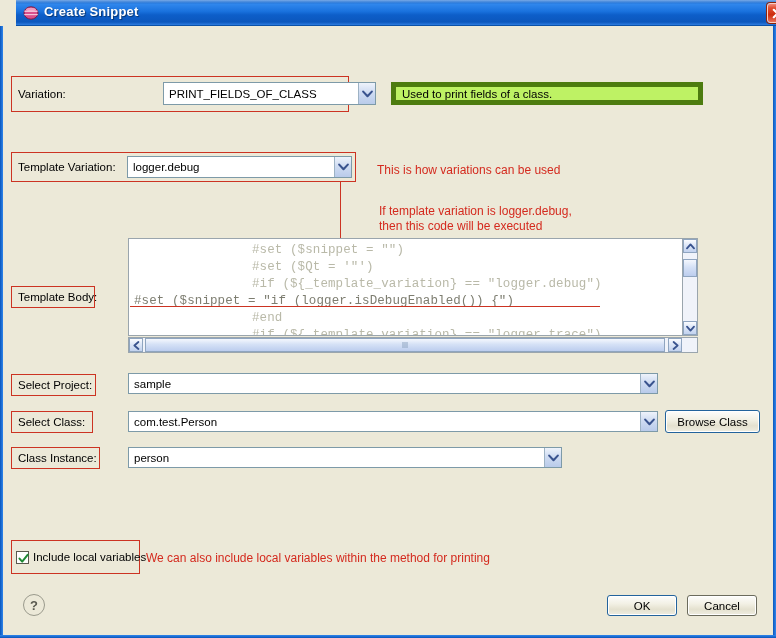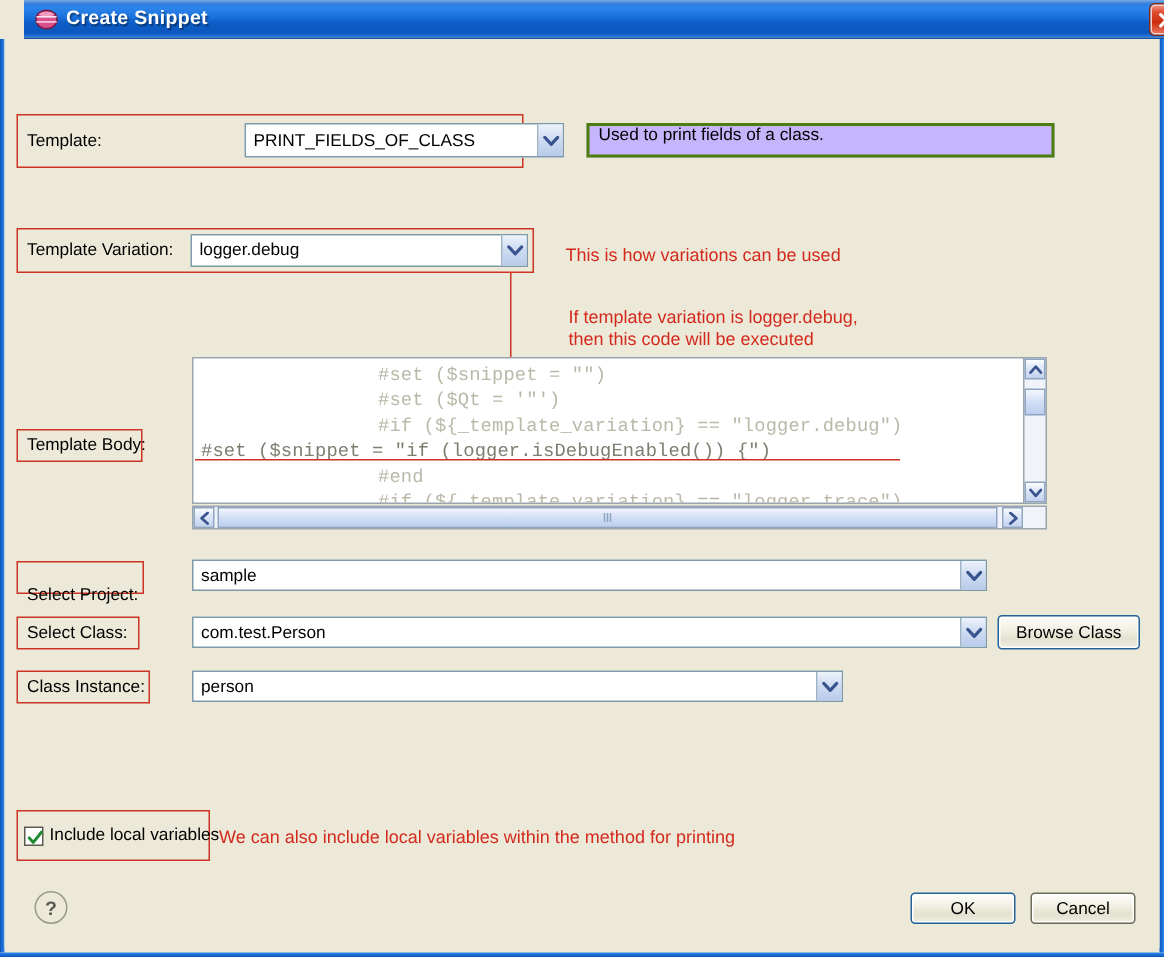--- a/index.html
+++ b/index.html
@@ -122,23 +122,24 @@
     background: linear-gradient(to bottom, #eef3fb 0%, #cfdcf2 45%, #b9cbea 100%);
     border-left: 1px solid #9db2c4;
     display: flex;
     align-items: center;
     justify-content: center;
     box-sizing: border-box;
   }
   .combo .arrowbox svg { display: block; }
 
   .textbox {
-    background: #c4b5fd;
-    border: 2px solid #4d7c0f;
-    display: flex;
+    background: #bef264;
+    border: 5px solid #4d7c0f;
+    display: flex;
+    align-items: center;
   }
   .textbox span {
     font-size: 11.5px;
     color: #000;
     padding-left: 6px;
   }
 
   .annot {
     color: #d42a1e;
     font-size: 12px;
@@ -262,21 +263,21 @@
     </div>
   </div>
 
   <div id="frame-left"></div>
   <div id="frame-right"></div>
   <div id="frame-bottom"></div>
 
   <div id="client">
 
     <div class="abs redbox" style="left:8px; top:50px; width:338px; height:36px;"></div>
-    <div class="abs fieldlabel" style="left:10px; top:56px; width:110px; height:24px;">Template:</div>
+    <div class="abs fieldlabel" style="left:10px; top:56px; width:110px; height:24px;">Variation:</div>
     <div class="abs combo" style="left:128px; top:56px; width:213px; height:23px;margin-left:32px;">
       <div class="val">PRINT_FIELDS_OF_CLASS</div>
       <div class="arrowbox">
         <svg width="11" height="8" viewBox="0 0 11 8">
           <path d="M1.2 1.6 L5.5 6.2 L9.8 1.6" fill="none" stroke="#39538e" stroke-width="2.1" stroke-linecap="round" stroke-linejoin="round"></path>
         </svg>
       </div>
     </div>
 
     <div class="abs textbox" style="left:388px; top:56px; width:312px; height:23px;">
@@ -346,21 +347,21 @@
         </svg>
       </div>
       <div class="sbbtn" style="position:absolute; left:539px; top:0; width:14px; height:14px;">
         <svg width="7" height="9" viewBox="0 0 7 9">
           <path d="M1.6 1 L5.6 4.5 L1.6 8" fill="none" stroke="#39538e" stroke-width="1.8" stroke-linecap="round" stroke-linejoin="round"></path>
         </svg>
       </div>
     </div>
 
     <div class="abs redbox" style="left:8px; top:348px; width:85px; height:22px;"></div>
-    <div class="abs fieldlabel" style="left:10px; top:360px; width:85px; height:22px;">Select Project:</div>
+    <div class="abs fieldlabel" style="left:10px; top:348px; width:85px; height:22px;">Select Project:</div>
     <div class="abs combo" style="left:125px; top:347px; width:530px; height:21px;">
       <div class="val">sample</div>
       <div class="arrowbox">
         <svg width="11" height="8" viewBox="0 0 11 8">
           <path d="M1.2 1.6 L5.5 6.2 L9.8 1.6" fill="none" stroke="#39538e" stroke-width="2.1" stroke-linecap="round" stroke-linejoin="round"></path>
         </svg>
       </div>
     </div>
 
     <div class="abs redbox" style="left:8px; top:385px; width:82px; height:22px;"></div>

